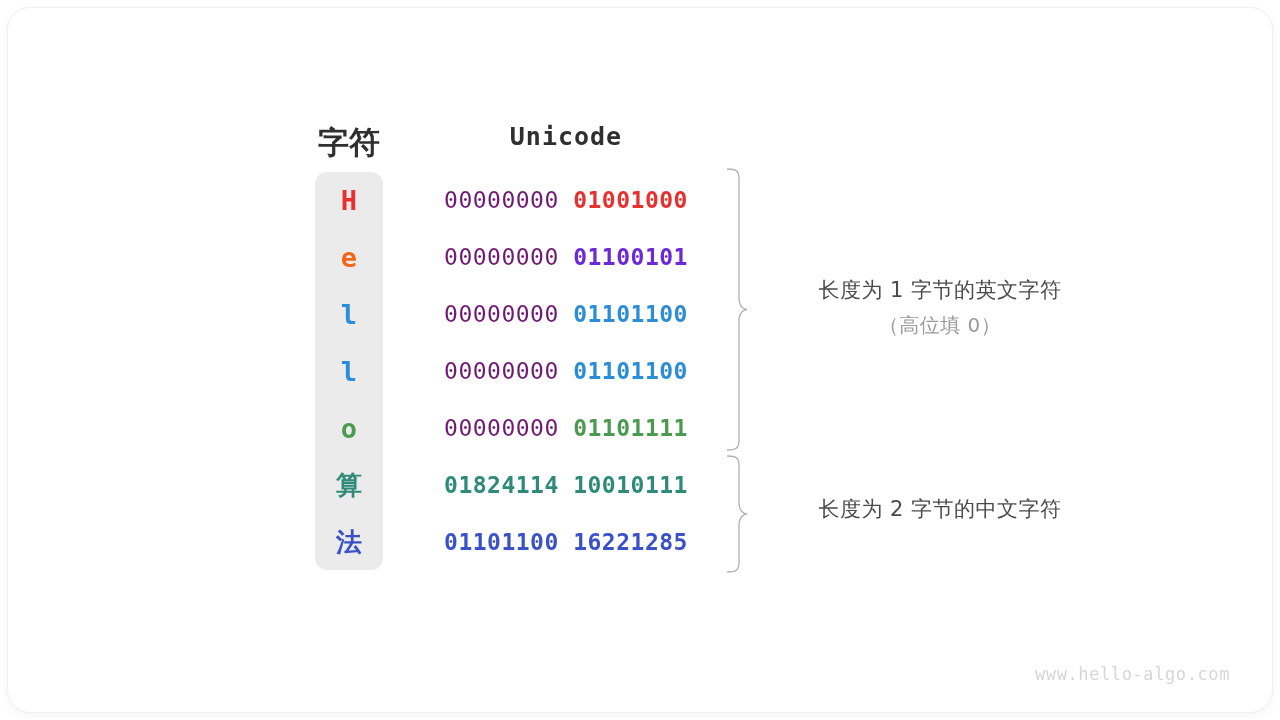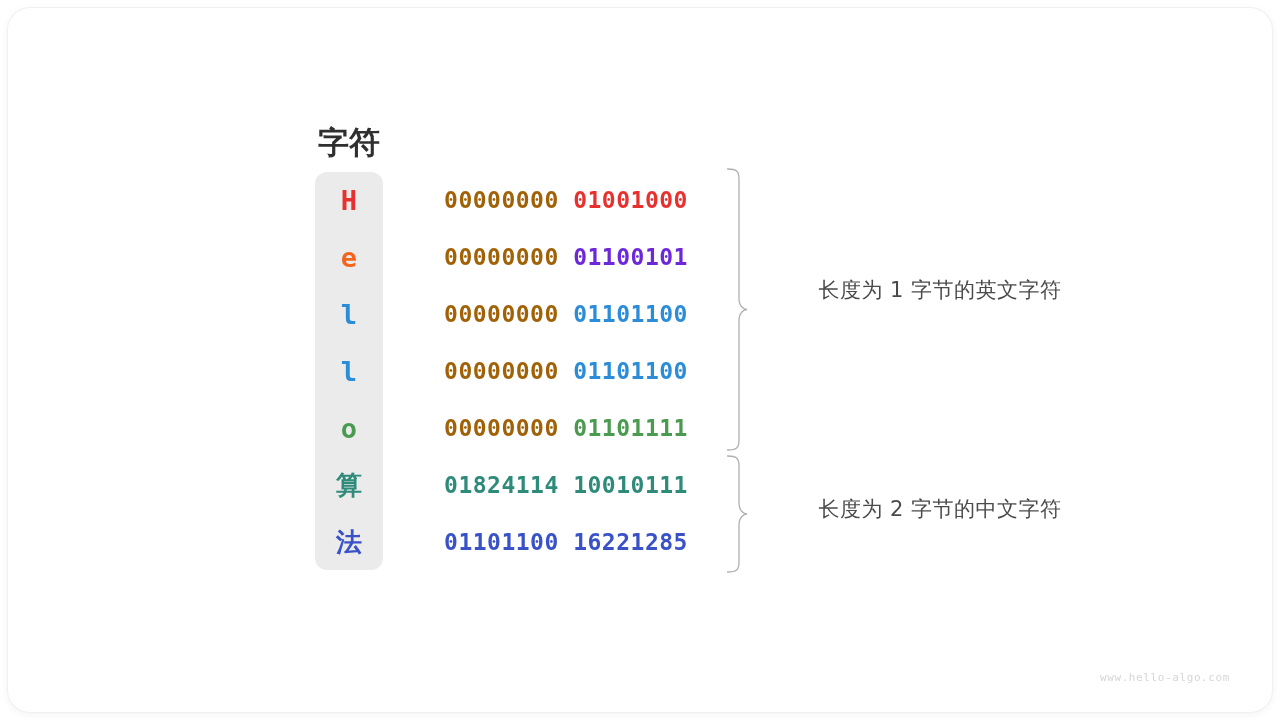--- a/index.html
+++ b/index.html
@@ -83,21 +83,21 @@
     left: 432px;
     width: 252px;
     height: 57px;
     line-height: 57px;
     text-align: center;
     font-size: 23px;
     white-space: nowrap;
     font-family: "DejaVu Sans Mono", "Liberation Mono", monospace;
     letter-spacing: 0.5px;
   }
-  .bin-hi { color: #a16207; font-weight: bold; }
+  .bin-hi { color: #701a75; font-weight: normal; }
   .bin-lo { font-weight: bold; }
   .bin-row.both-bold .bin-hi { font-weight: bold; }
 
   
   #brace-group-1, #brace-group-2 {
     position: absolute;
     left: 718px;
   }
   #brace-group-1 { top: 160px; }
   #brace-group-2 { top: 447px; }
@@ -131,32 +131,33 @@
     font-size: 20px;
     color: #9a9a9a;
     letter-spacing: 0.5px;
   }
 
   
   #watermark {
     position: absolute;
     right: 42px;
     bottom: 28px;
-    font-size: 11px;
+    font-size: 17px;
     color: #d6d6d6;
     letter-spacing: 0.6px;
     font-family: "DejaVu Sans Mono", "Liberation Mono", monospace;
   }
 </style>
 </head>
 <body>
 
 <div id="canvas-card">
 
   <div class="col-head" id="head-char">字符</div>
+  <div class="col-head" id="head-unicode">Unicode</div>
 
   <div id="char-column"></div>
 
   <div id="rows-host">
       <div class="char-cell" style="top: 164px; color: rgb(232, 49, 47);">H</div>
       <div class="bin-row" style="top: 164px;"><span class="bin-hi">00000000</span><span>&nbsp;</span><span class="bin-lo" style="color: rgb(232, 49, 47);">01001000</span></div>
       <div class="char-cell" style="top: 221px; color: rgb(244, 100, 26);">e</div>
       <div class="bin-row" style="top: 221px;"><span class="bin-hi">00000000</span><span>&nbsp;</span><span class="bin-lo" style="color: #6d28d9;">01100101</span></div>
       <div class="char-cell" style="top: 278px; color: rgb(43, 140, 216);">l</div>
       <div class="bin-row" style="top: 278px;"><span class="bin-hi">00000000</span><span>&nbsp;</span><span class="bin-lo" style="color: rgb(43, 140, 216);">01101100</span></div>
@@ -172,20 +173,21 @@
 
   <div id="brace-group-1"><svg width="22" height="283" viewBox="0 0 22 283">
         <path d="M 1.5 1 C 10.5 1, 13 3, 13 11 L 13 130.5 C 13 138.5, 18 141.5, 21 141.5 C 18 141.5, 13 144.5, 13 152.5 L 13 272 C 13 280, 10.5 282, 1.5 282" fill="none" stroke="#b0b0b0" stroke-width="1.3" stroke-linecap="round"></path>
       </svg></div>
   <div id="brace-group-2"><svg width="22" height="118" viewBox="0 0 22 118">
         <path d="M 1.5 1 C 10.5 1, 13 3, 13 11 L 13 48 C 13 56, 18 59, 21 59 C 18 59, 13 62, 13 70 L 13 107 C 13 115, 10.5 117, 1.5 117" fill="none" stroke="#b0b0b0" stroke-width="1.3" stroke-linecap="round"></path>
       </svg></div>
 
   <div class="annotation" id="annotation-1">
     <span class="ann-line-main">长度为 1 字节的英文字符</span>
+    <span class="ann-line-sub">（高位填 0）</span>
   </div>
   <div class="annotation" id="annotation-2">
     <span class="ann-line-main">长度为 2 字节的中文字符</span>
   </div>
 
   <div id="watermark">www.hello-algo.com</div>
 
 </div>
 
 </body></html>

